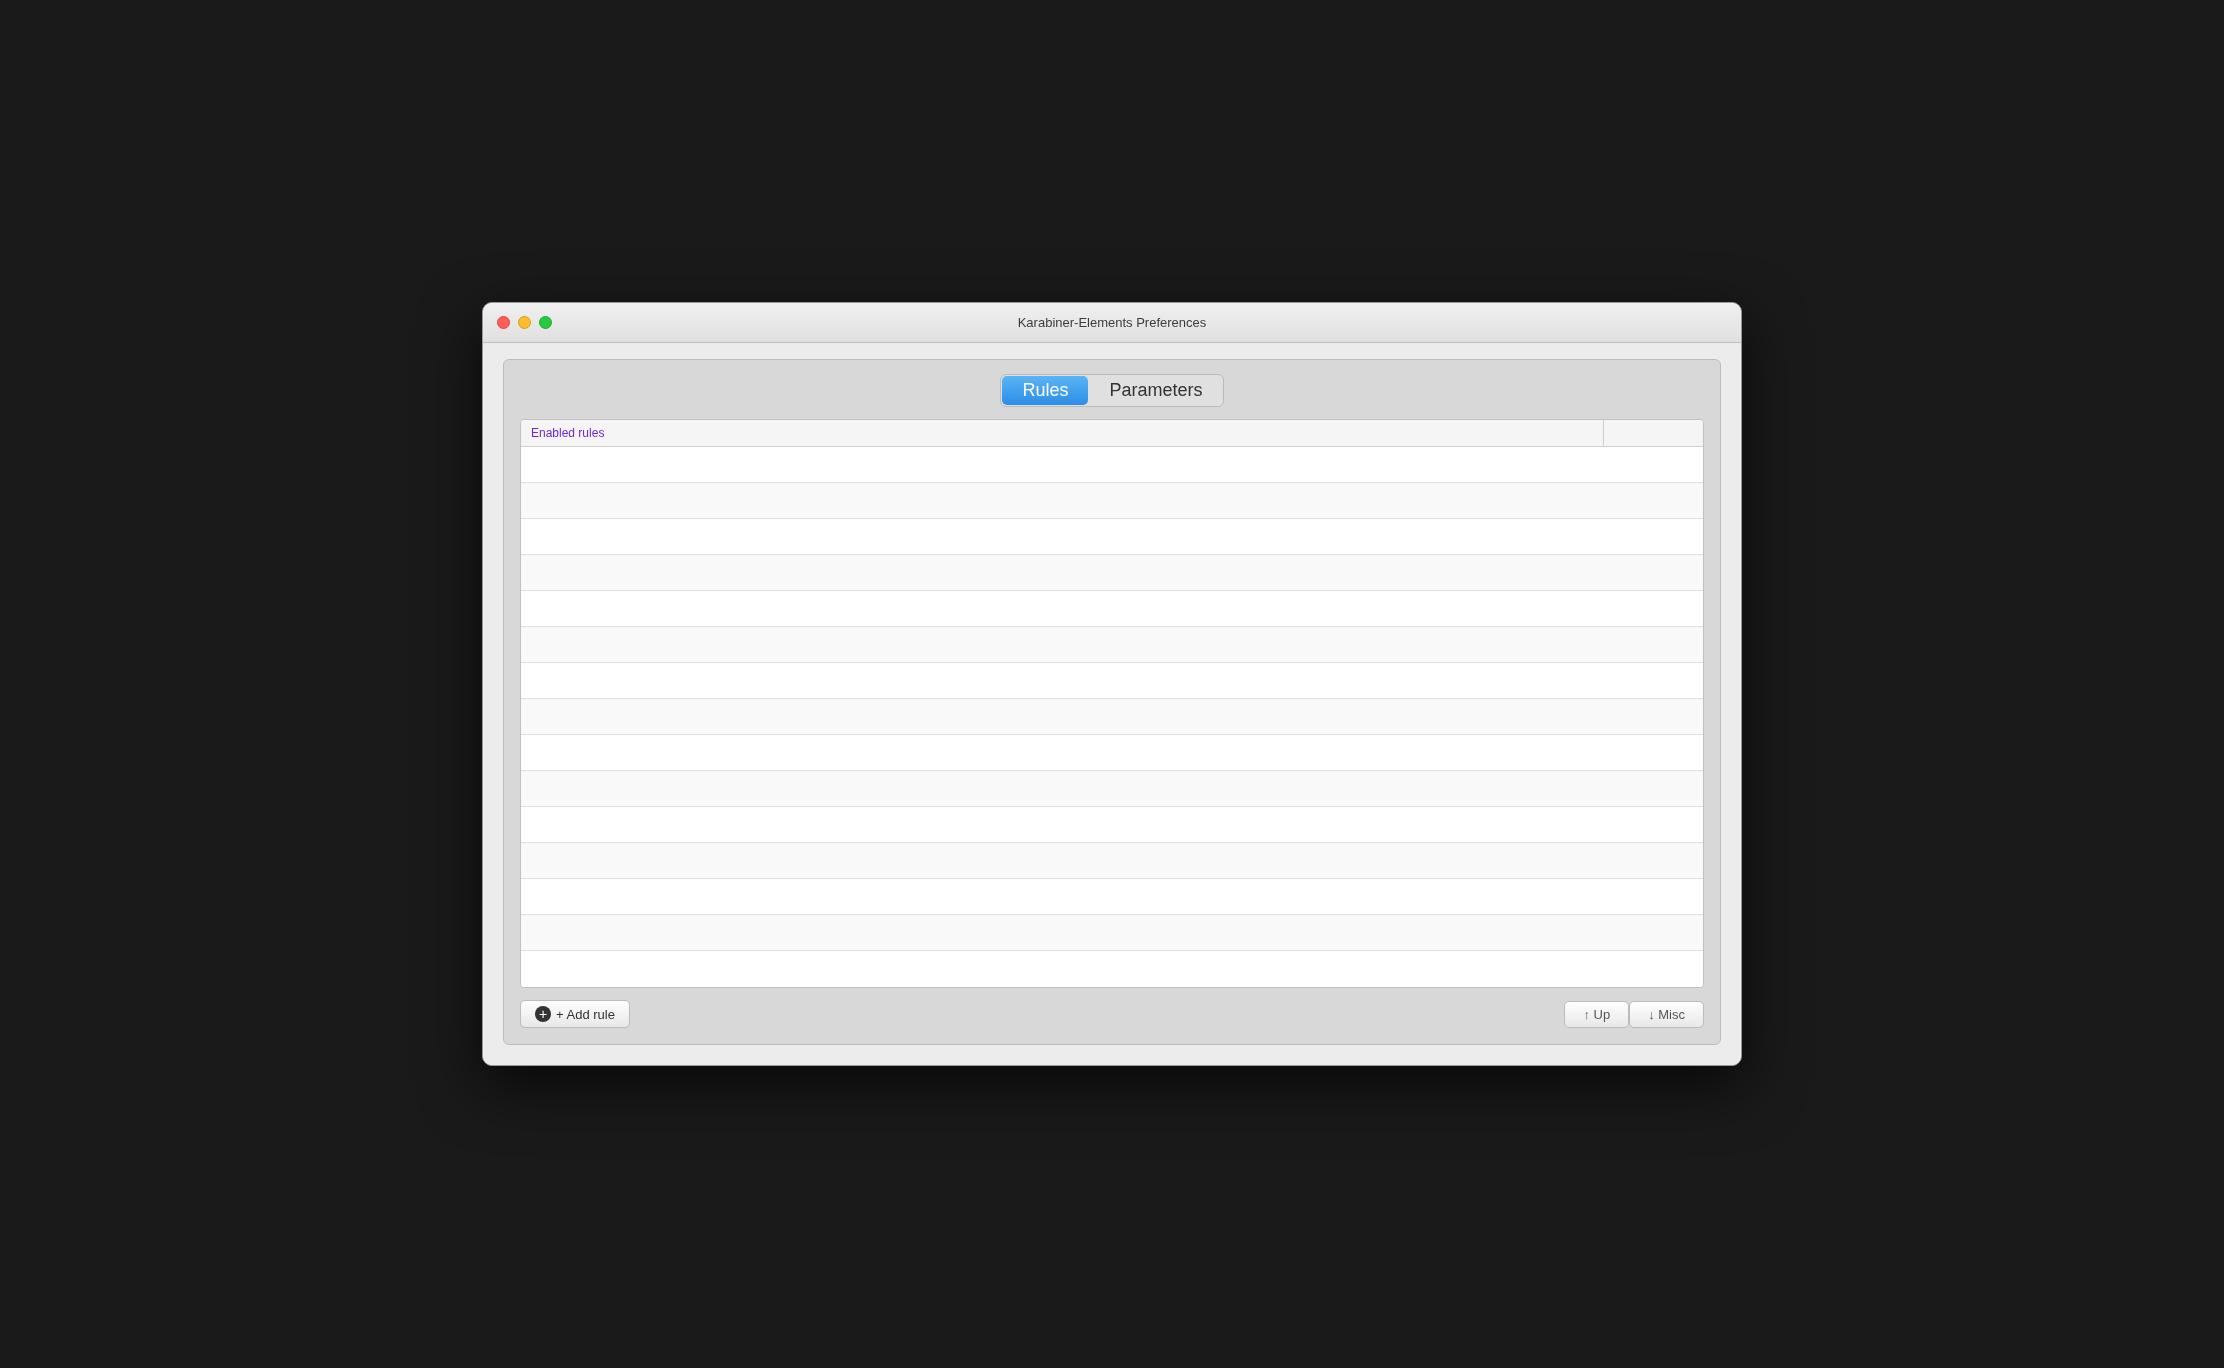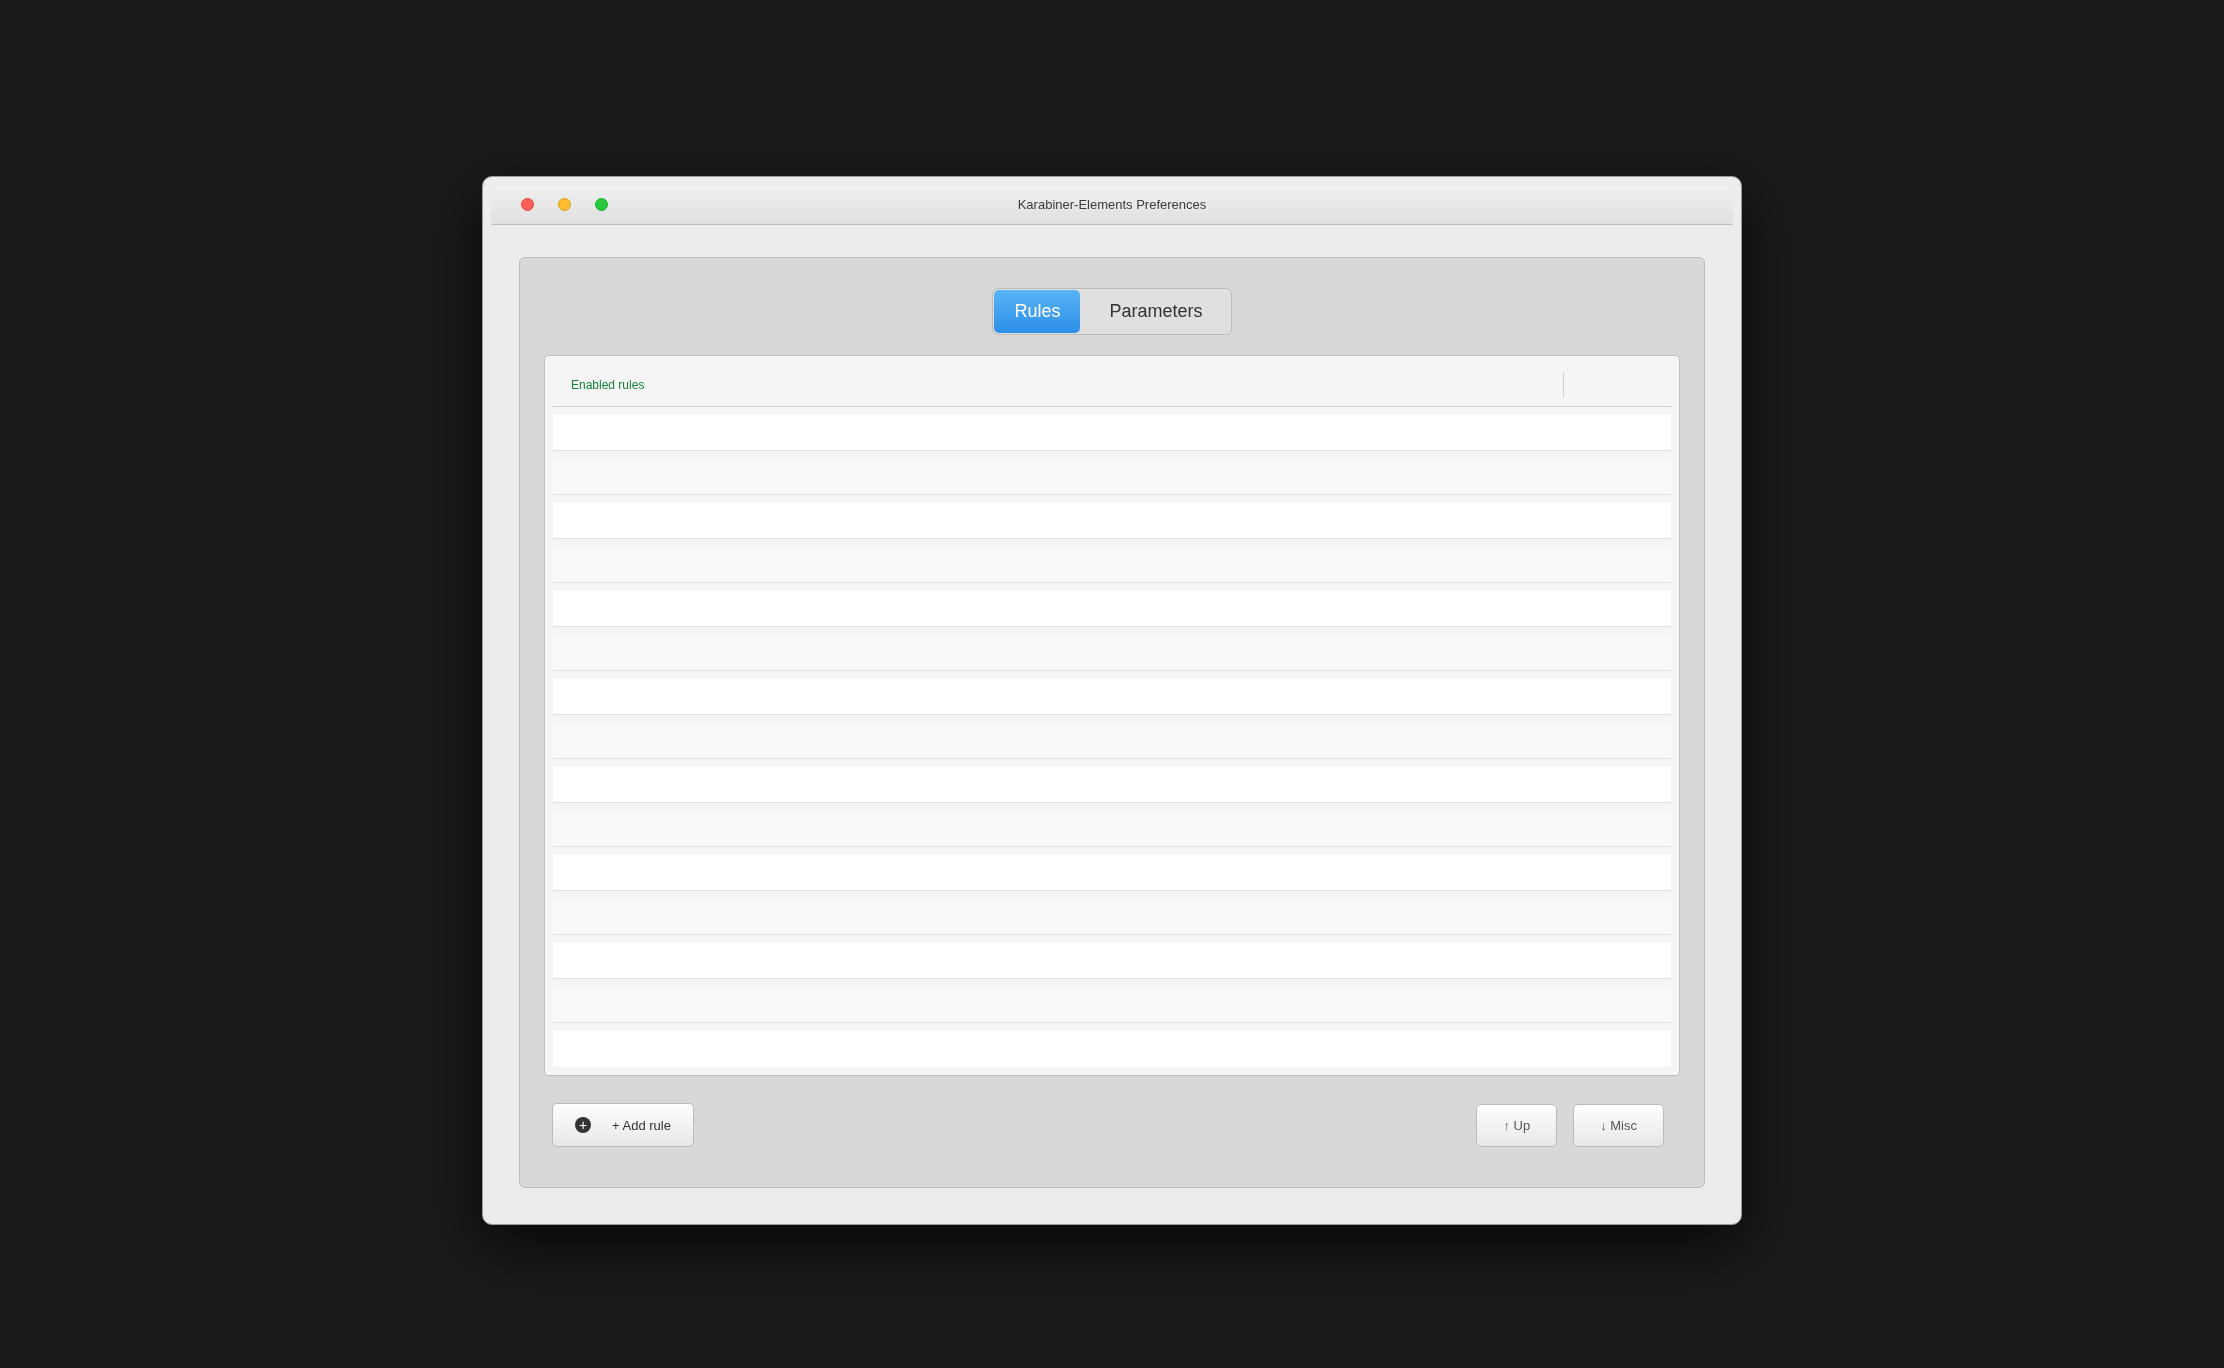--- a/index.html
+++ b/index.html
@@ -1,17 +1,17 @@
 <!DOCTYPE html>
 <html><head>
   <meta charset="utf-8">
   <style>
     * {
       box-sizing: border-box;
-      margin: 8px;
+      margin: 0;
       padding: 0;
     }
 
     body {
       background: #1a1a1a;
       display: flex;
       justify-content: center;
       align-items: center;
       min-height: 100vh;
       font-family: -apple-system, BlinkMacSystemFont, 'Helvetica Neue', Helvetica, Arial, sans-serif;
@@ -148,21 +148,21 @@
 
     .rules-header {
       display: flex;
       border-bottom: 1px solid #d0d0d0;
       background: #f5f5f5;
     }
 
     .rules-header-cell {
       padding: 6px 10px;
       font-size: 12px;
-      color: #15803d;
+      color: #6d28d9;
       font-weight: 500;
     }
 
     .rules-header-cell.main {
       flex: 1;
     }
 
     .rules-header-cell.action {
       width: 100px;
       border-left: 1px solid #d0d0d0;

